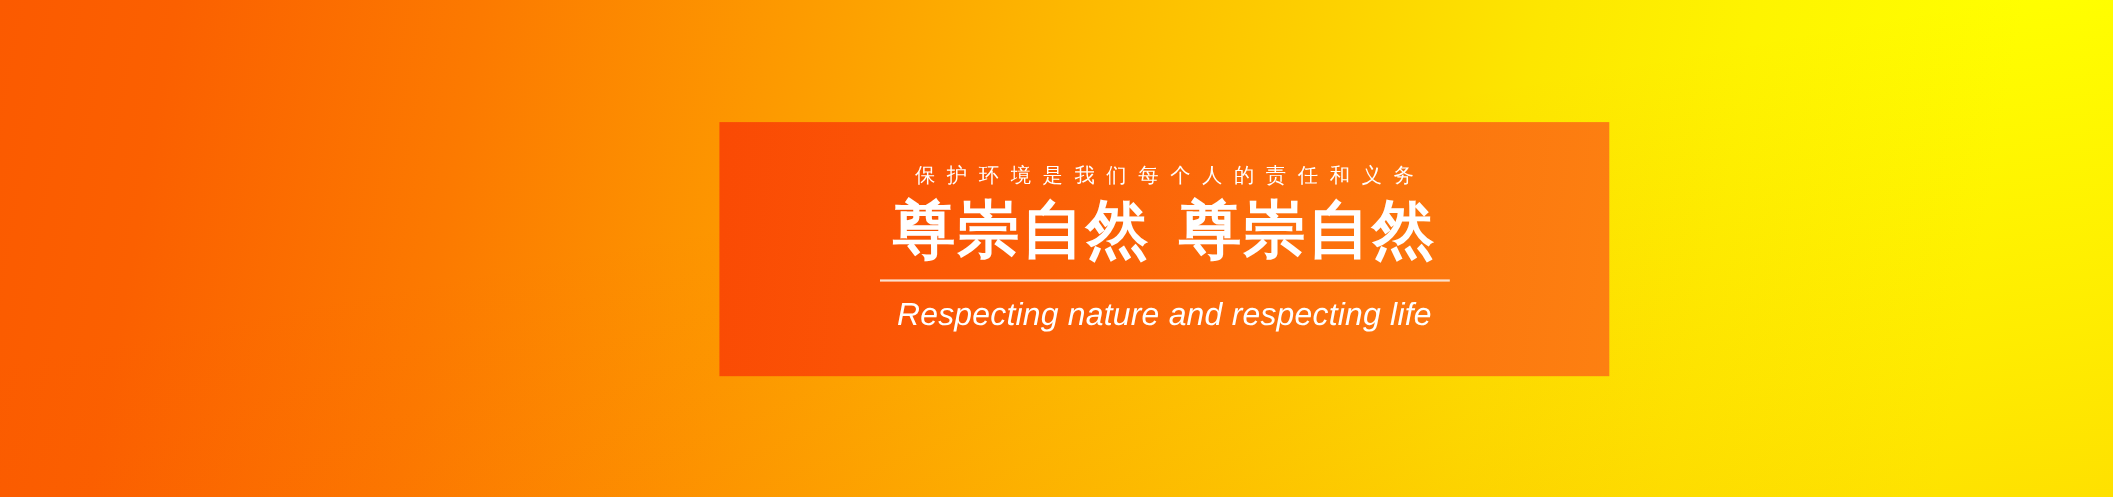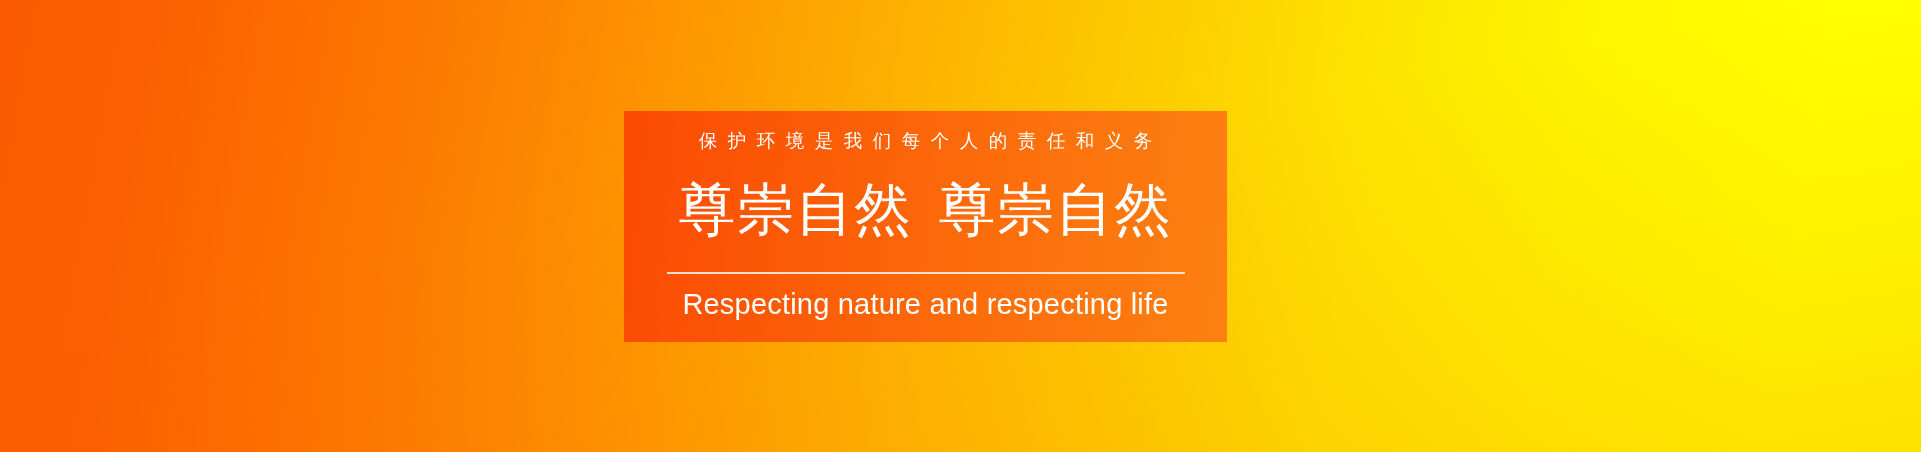--- a/index.html
+++ b/index.html
@@ -50,23 +50,23 @@
         rgba(255, 120, 0, 0.00) 0%,
         rgba(255, 80, 0, 0.00) 40%,
         rgba(250, 70, 0, 0.10) 80%,
         rgba(250, 66, 0, 0.16) 100%);
     pointer-events: none;
   }
 
   
   #slogan-panel {
     position: absolute;
-    left: 624px;
+    left: 654px;
     top: 111px;
-    width: 603px;
+    width: 809px;
     height: 231px;
     background:
       linear-gradient(96deg,
         #fa4a04 0%,
         #fb5405 18%,
         #fb6007 38%,
         #fc6c0b 58%,
         #fc760e 78%,
         #fd8011 100%);
     display: flex;
@@ -87,24 +87,24 @@
     font-weight: 400;
     white-space: nowrap;
     margin: 0 0 9px 0;
   }
 
   
   #headline-line {
     color: #ffffff;
     font-size: 57px;
     line-height: 1.08;
-    font-weight: 400;
+    font-weight: 700;
     letter-spacing: 1.5px;
     white-space: nowrap;
-    margin: 18px;
+    margin: 0;
     display: flex;
     align-items: flex-end;
   }
 
   #headline-part-one { display: inline-block; }
   #headline-gap {
     display: inline-block;
     width: 26px;
   }
   #headline-part-two { display: inline-block; }
@@ -120,20 +120,21 @@
 
   
   #subtitle-line {
     color: #ffffff;
     font-size: 29px;
     line-height: 1.2;
     font-weight: 400;
     letter-spacing: 0.2px;
     white-space: nowrap;
     margin: 13px 0 0 0;
+    font-style: italic;
   }
 </style>
 </head>
 <body>
 
 <div id="banner-root">
 
   <div id="banner-background"></div>
 
   <div id="banner-background-wash"></div>

